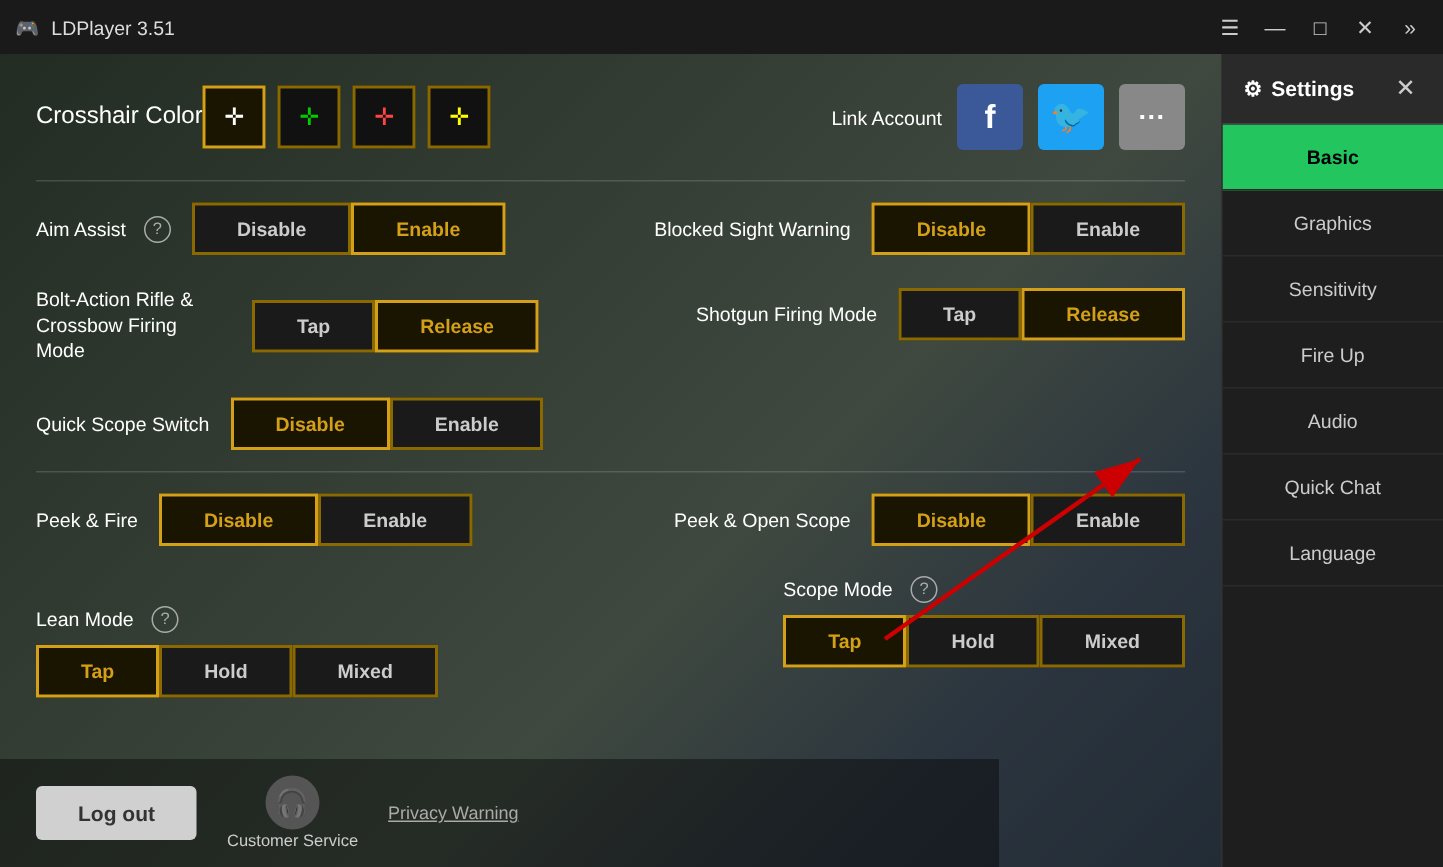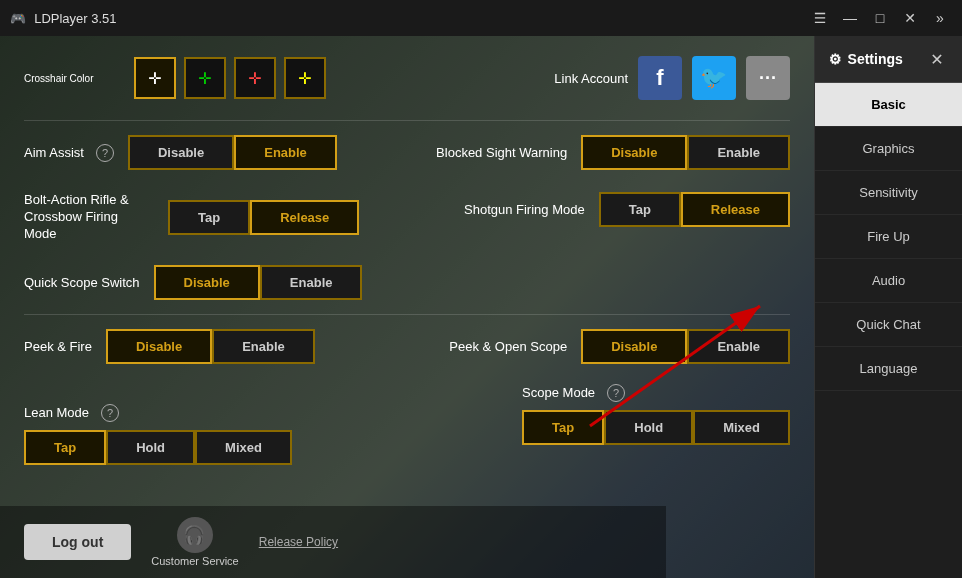--- a/index.html
+++ b/index.html
@@ -113,21 +113,21 @@
     .nav-item {
       padding: 14px 12px;
       color: #ccc;
       font-size: 13px;
       cursor: pointer;
       border-bottom: 1px solid #2a2a2a;
       text-align: center;
       position: relative;
     }
     .nav-item.active {
-      background: #e5e5e5;
+      background: #22c55e;
       color: #000;
       font-weight: bold;
     }
     .nav-item.has-dot::after {
       content: '';
       position: absolute;
       right: 8px;
       top: 50%;
       transform: translateY(-50%);
       width: 8px;
@@ -144,21 +144,21 @@
     }
 
     
     .crosshair-row {
       display: flex;
       align-items: center;
       margin-bottom: 22px;
     }
     .crosshair-label {
       color: #fff;
-      font-size: 10px;
+      font-size: 16px;
       min-width: 110px;
     }
     .crosshair-options {
       display: flex;
       gap: 8px;
     }
     .crosshair-box {
       width: 42px;
       height: 42px;
       background: #111;
@@ -440,21 +440,21 @@
       </div>
 
     </div>
 
     <div class="bottom-bar">
       <button class="logout-btn">Log out</button>
       <div class="customer-service">
         <div class="customer-icon">🎧</div>
         <span class="customer-label">Customer Service</span>
       </div>
-      <span class="privacy-link">Release Policy</span>
+      <span class="privacy-link">Privacy Warning</span>
     </div>
 
     <svg class="arrow-svg" style="position:absolute;top:0;left:0;width:100%;height:100%;pointer-events:none;z-index:10;">
       <defs>
         <marker id="arrowhead" markerWidth="10" markerHeight="7" refX="10" refY="3.5" orient="auto">
           <polygon points="0 0, 10 3.5, 0 7" fill="#cc0000"></polygon>
         </marker>
       </defs>
 
       <line x1="590" y1="390" x2="760" y2="270" stroke="#cc0000" stroke-width="3" marker-end="url(#arrowhead)"></line>

